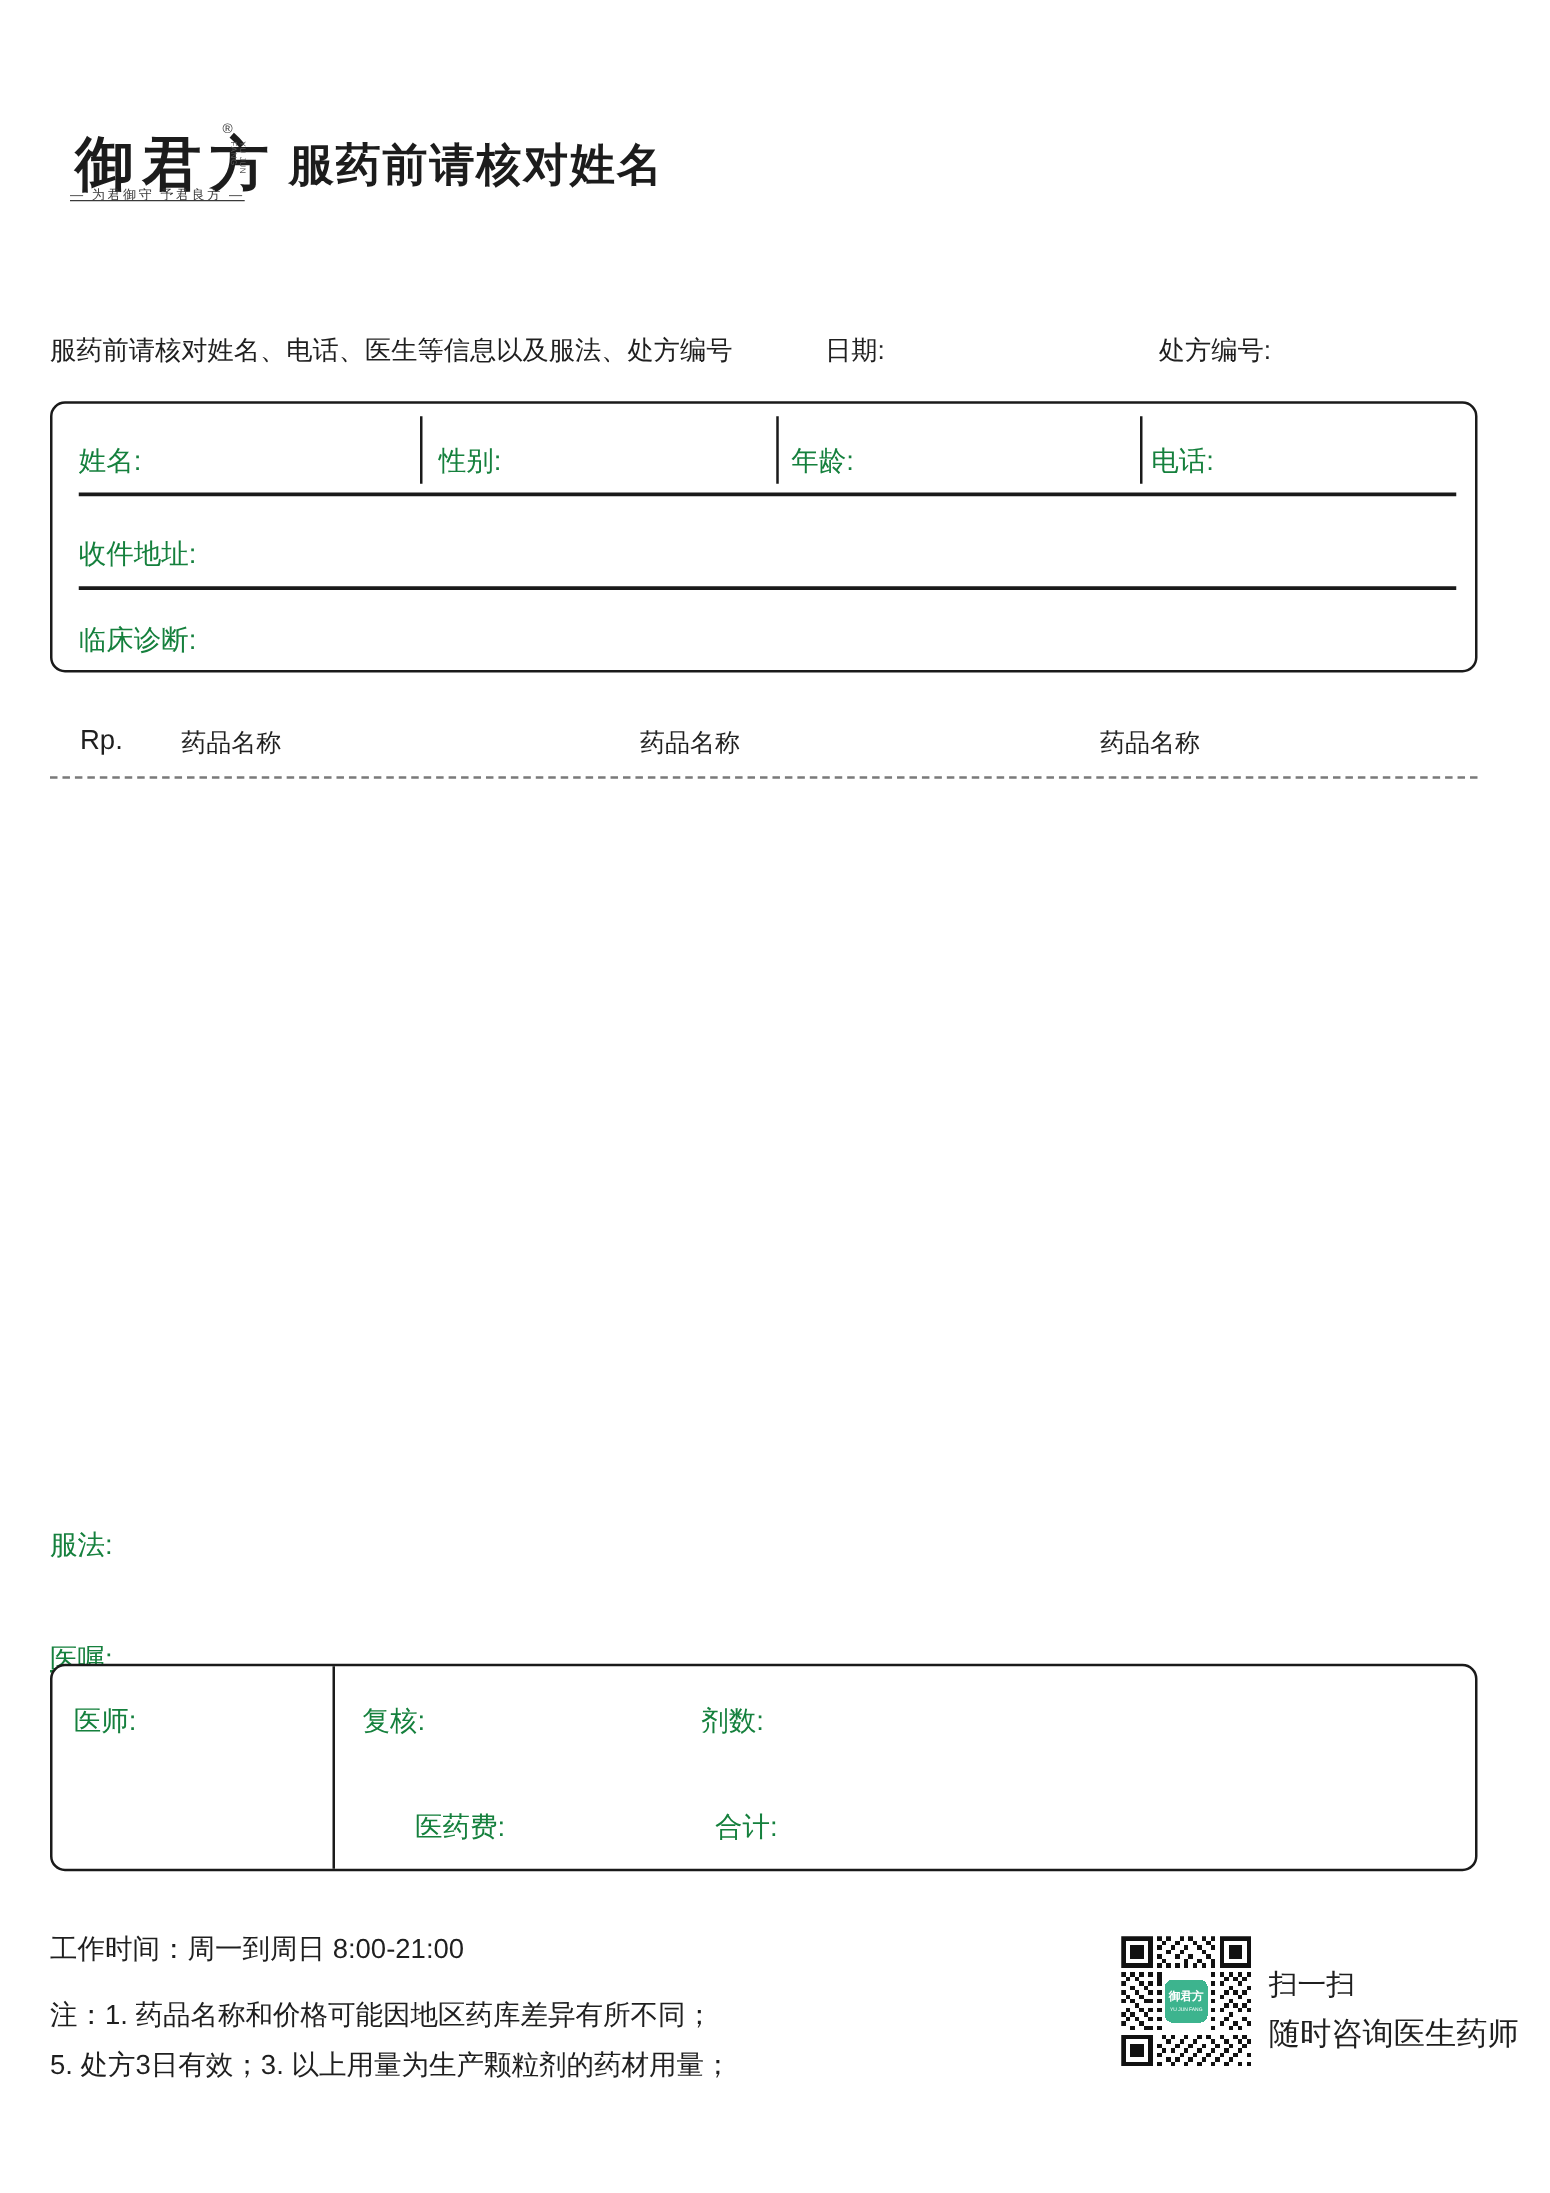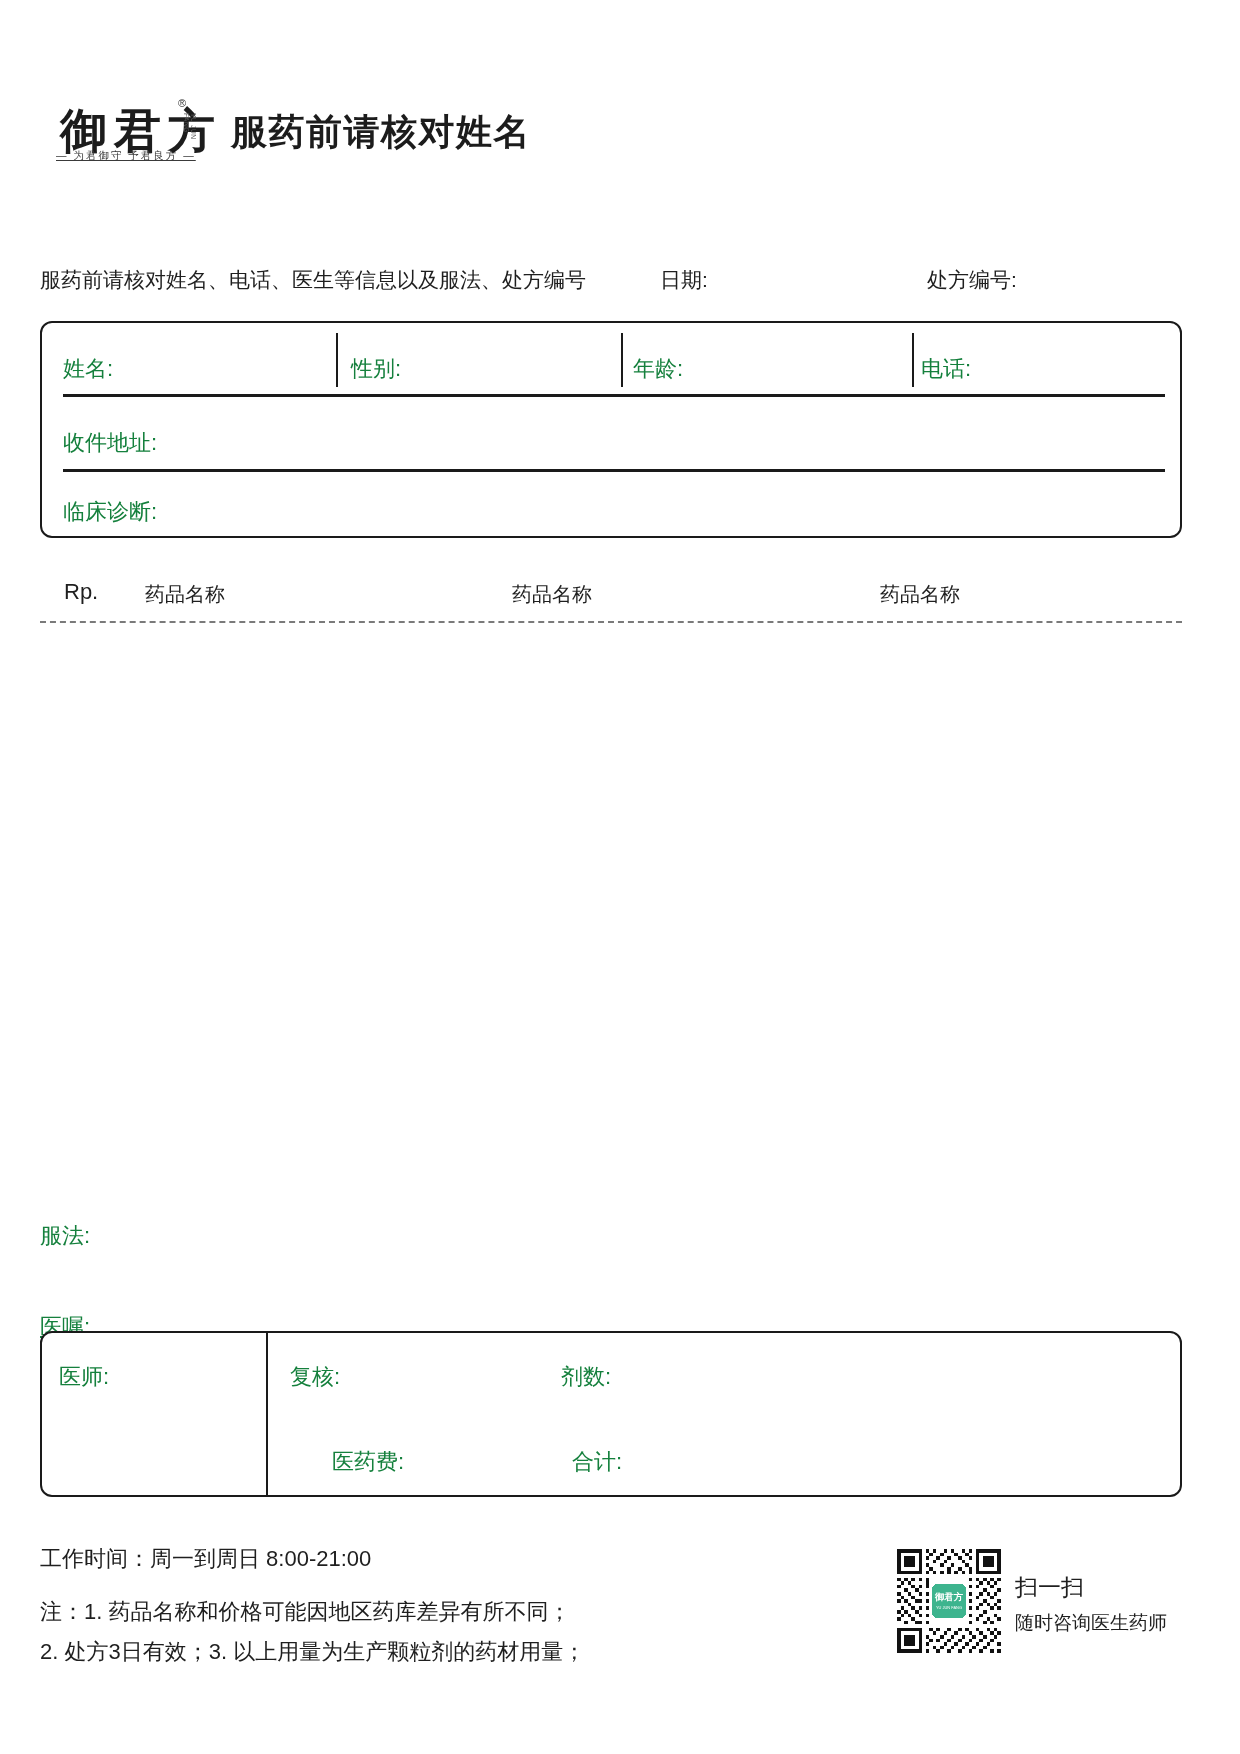--- a/index.html
+++ b/index.html
@@ -94,21 +94,21 @@
   .fee-label      { left: 290px; top: 1447px; margin-left: 42px; }
   .total-label    { left: 561px; top: 1447px; margin-left: 11px; }
 
   
   .work-hours { left: 40px; top: 1544px; font-size: 22px; }
   .note-1     { left: 40px; top: 1597px; font-size: 22px; }
   .note-2     { left: 40px; top: 1637px; font-size: 22px; }
   .qr-wrap    { left: 897px; top: 1549px; width: 104px; height: 104px; }
   .qr-wrap svg { width: 104px; height: 104px; display: block; }
   .scan-label     { left: 1015px; top: 1572px; font-size: 23px; }
-  .scan-sub-label { left: 1015px; top: 1610px; font-size: 19px; }
+  .scan-sub-label { left: 1015px; top: 1610px; font-size: 25px; }
 </style>
 </head>
 <body>
 
 <div class="abs logo-text">御君方</div>
 <div class="abs logo-reg">®</div>
 <div class="abs logo-vert">YU JUN FANG</div>
 <div class="abs logo-tagline">— 为君御守  予君良方 —</div>
 <div class="abs hospital-name">服药前请核对姓名</div>
 
@@ -141,21 +141,21 @@
 <div class="abs sign-box"></div>
 <div class="abs sign-vdiv"></div>
 <div class="abs lbl doctor-label">医师:</div>
 <div class="abs lbl reviewer-label">复核:</div>
 <div class="abs lbl dose-label">剂数:</div>
 <div class="abs lbl fee-label">医药费:</div>
 <div class="abs lbl total-label">合计:</div>
 
 <div class="abs work-hours">工作时间：周一到周日 8:00-21:00</div>
 <div class="abs note-1">注：1. 药品名称和价格可能因地区药库差异有所不同；</div>
-<div class="abs note-2">2. 处方3日有效；3. 以上用量为生产颗粒剂的药材用量；</div>
+<div class="abs note-2">5. 处方3日有效；3. 以上用量为生产颗粒剂的药材用量；</div>
 
 <div class="abs qr-wrap">
   <svg viewBox="0 0 29 29" xmlns="http://www.w3.org/2000/svg" shape-rendering="crispEdges">
     <rect x="0" y="0" width="29" height="29" fill="#ffffff"></rect>
 
     <g fill="#111111">
       <rect x="0" y="0" width="7" height="7"></rect>
         <rect x="1" y="1" width="5" height="5" fill="#ffffff"></rect>
         <rect x="2" y="2" width="3" height="3"></rect>
     </g>

